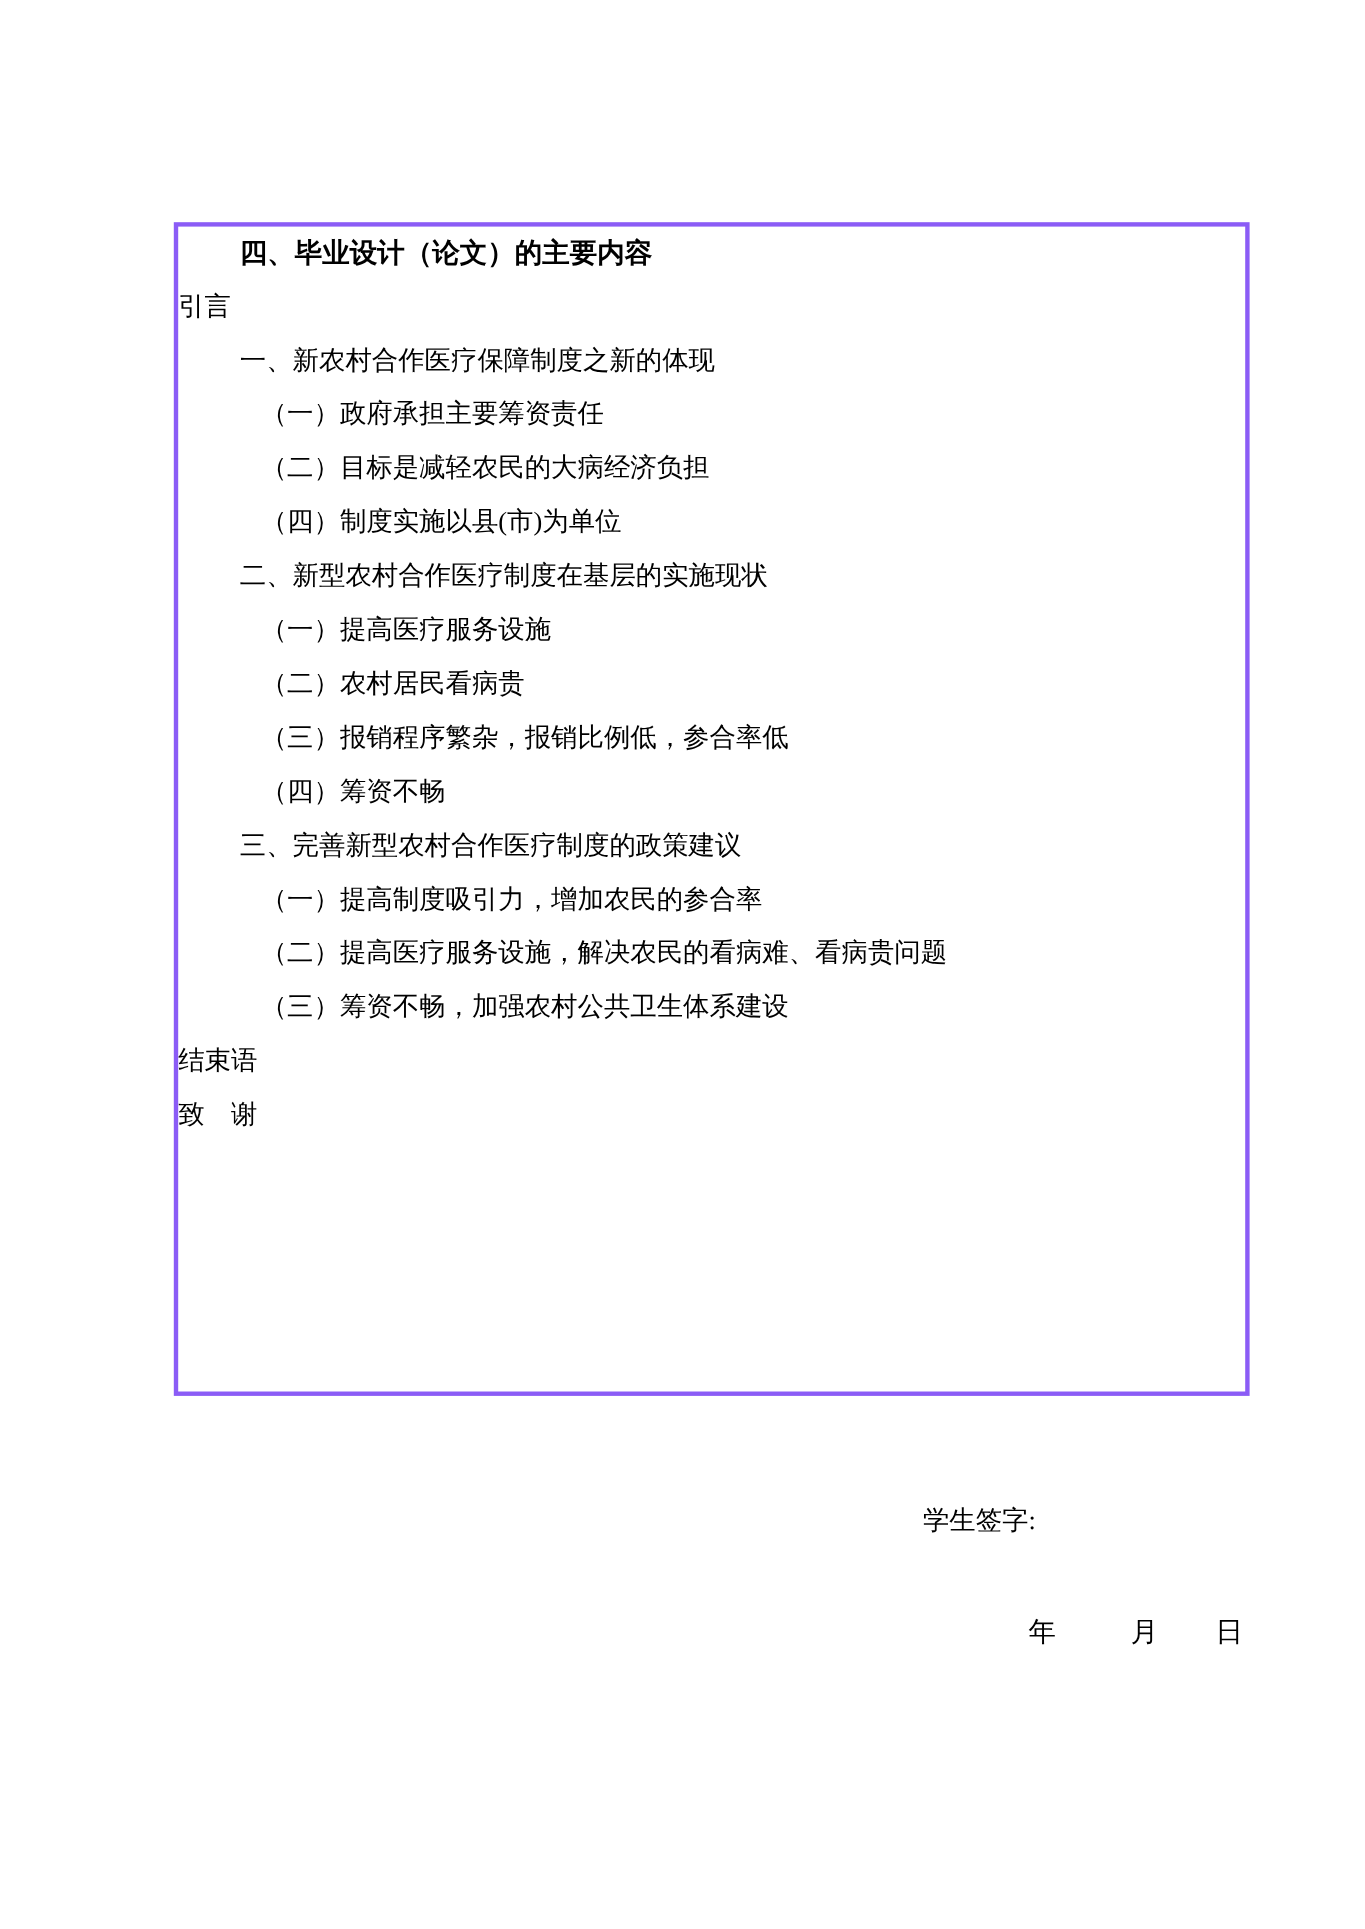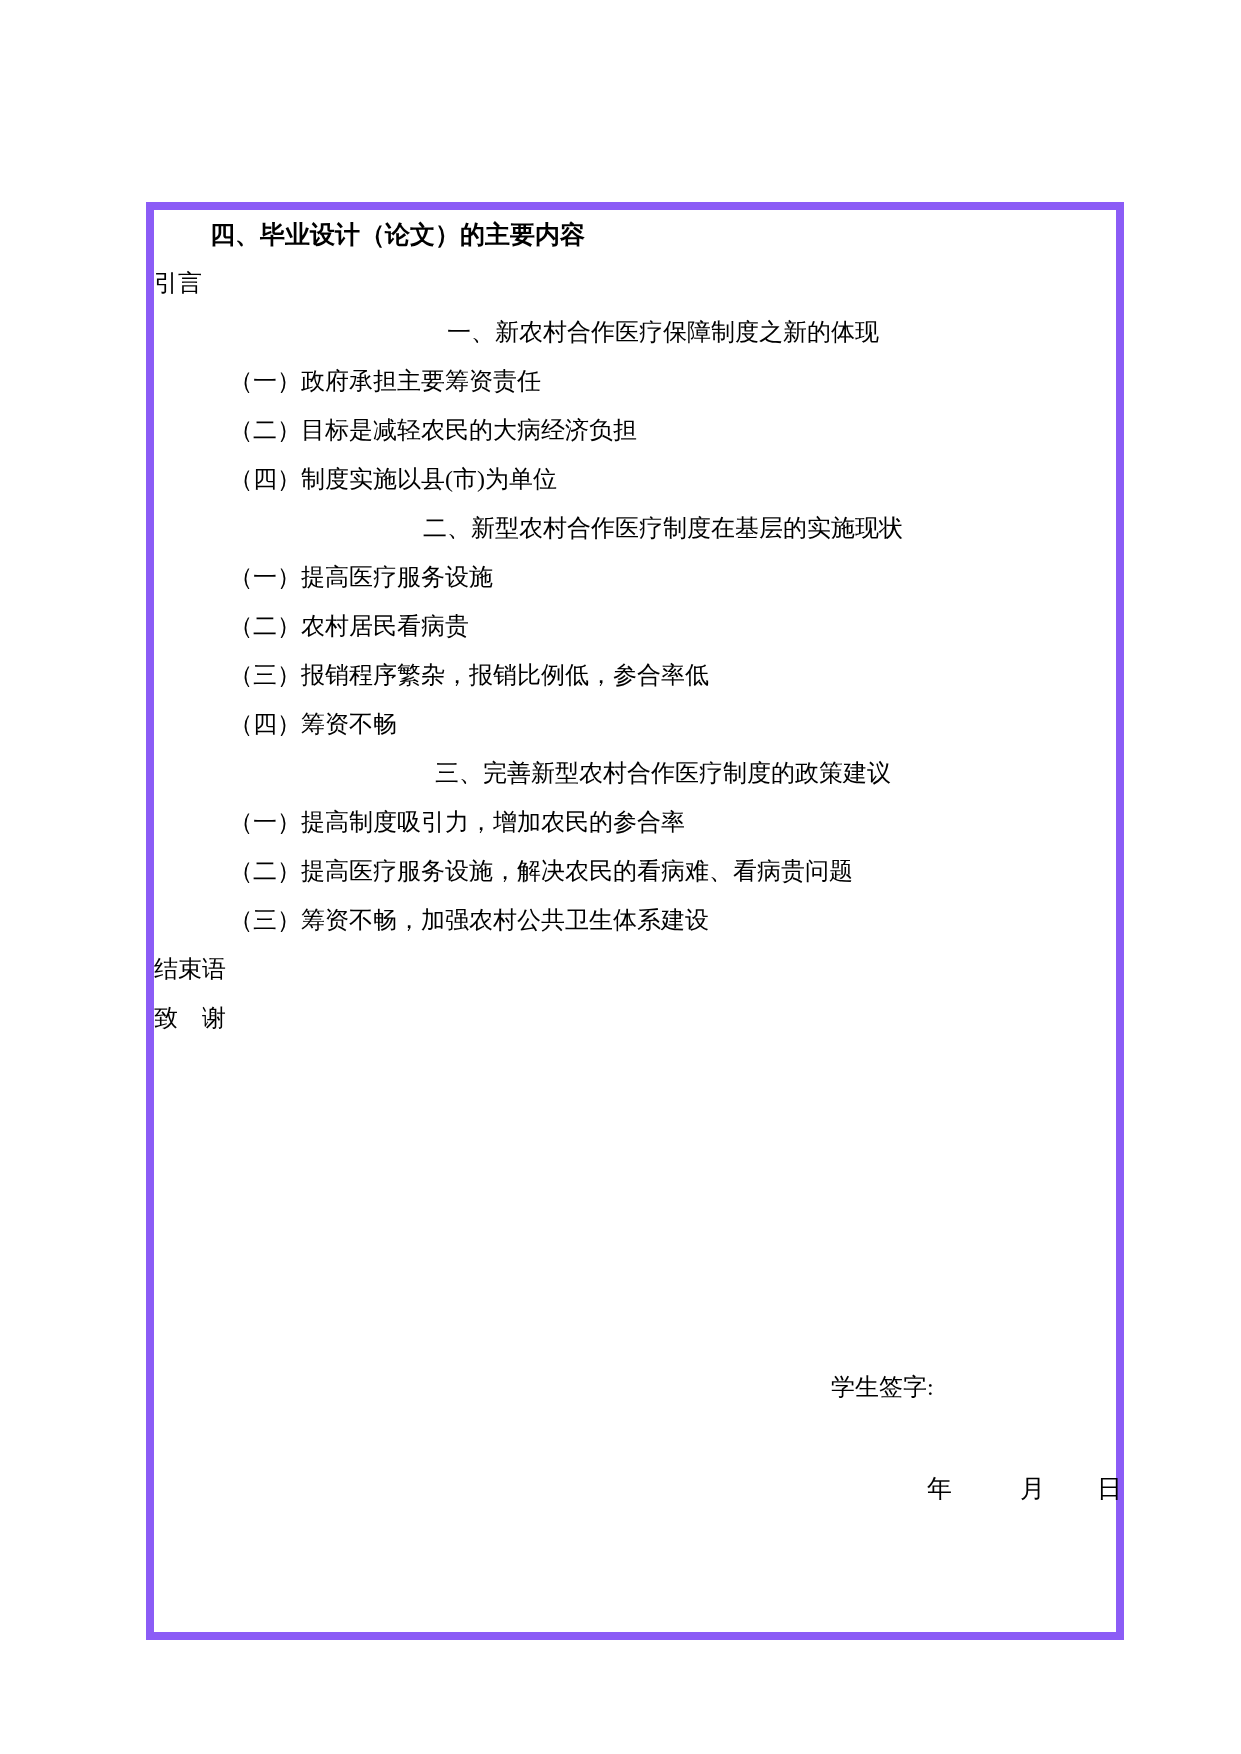--- a/index.html
+++ b/index.html
@@ -11,45 +11,44 @@
     position: relative;
     width: 1241px;
     height: 1754px;
     background: #ffffff;
     color: #000000;
     font-family: "Liberation Serif", "DejaVu Serif", serif;
     overflow: hidden;
   }
   .form-box {
     position: absolute;
-    left: 146px;
+    left: 158px;
     top: 202px;
     width: 978px;
-    height: 1438px;
-    border: 8px solid #8b5cf6;
+    height: 1067px;
+    border: 4px solid #8b5cf6;
     box-sizing: border-box;
     background: #ffffff;
   }
   .row {
     height: 49px;
     line-height: 49px;
     font-size: 24px;
     white-space: pre;
     color: #000000;
   }
   .row.title {
     font-size: 25px;
     font-weight: bold;
     padding-left: 56px;
   }
   .row.plain {
   }
   .row.section {
     padding-left: 56px;
-    text-align: center;
   }
   .row.sub {
     padding-left: 75px;
   }
   .sign-student {
     position: absolute;
     left: 677px;
     top: 1159px; 
     font-size: 24px;
     line-height: 36px;

